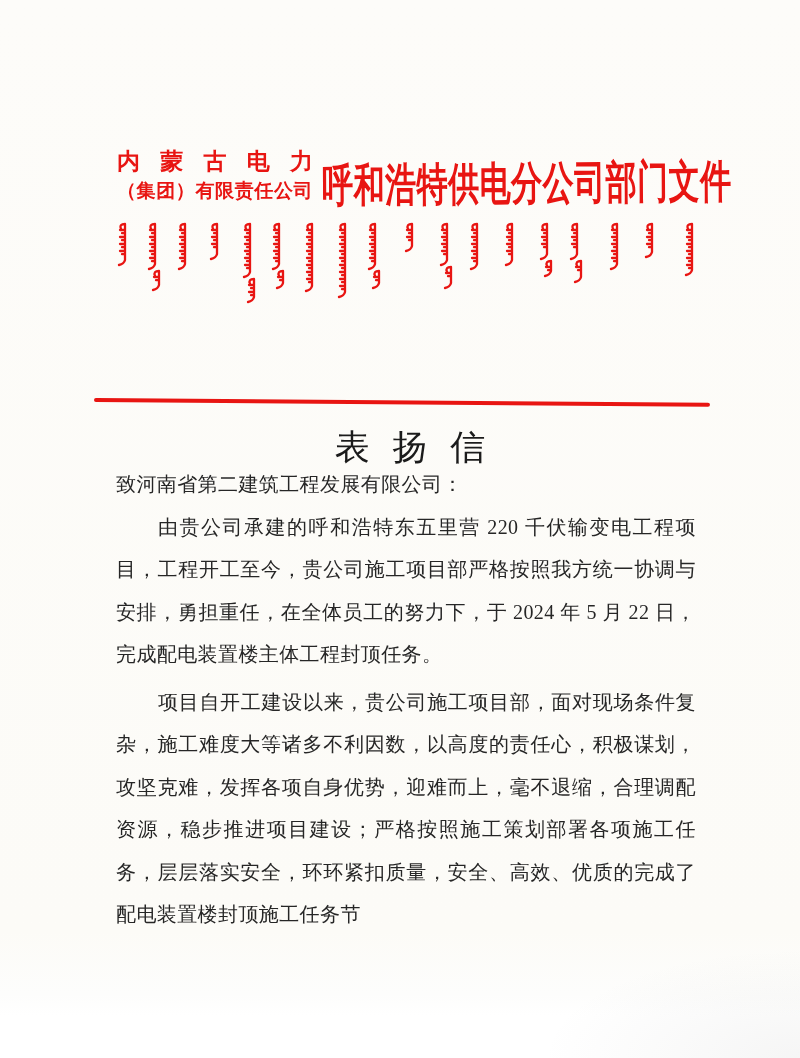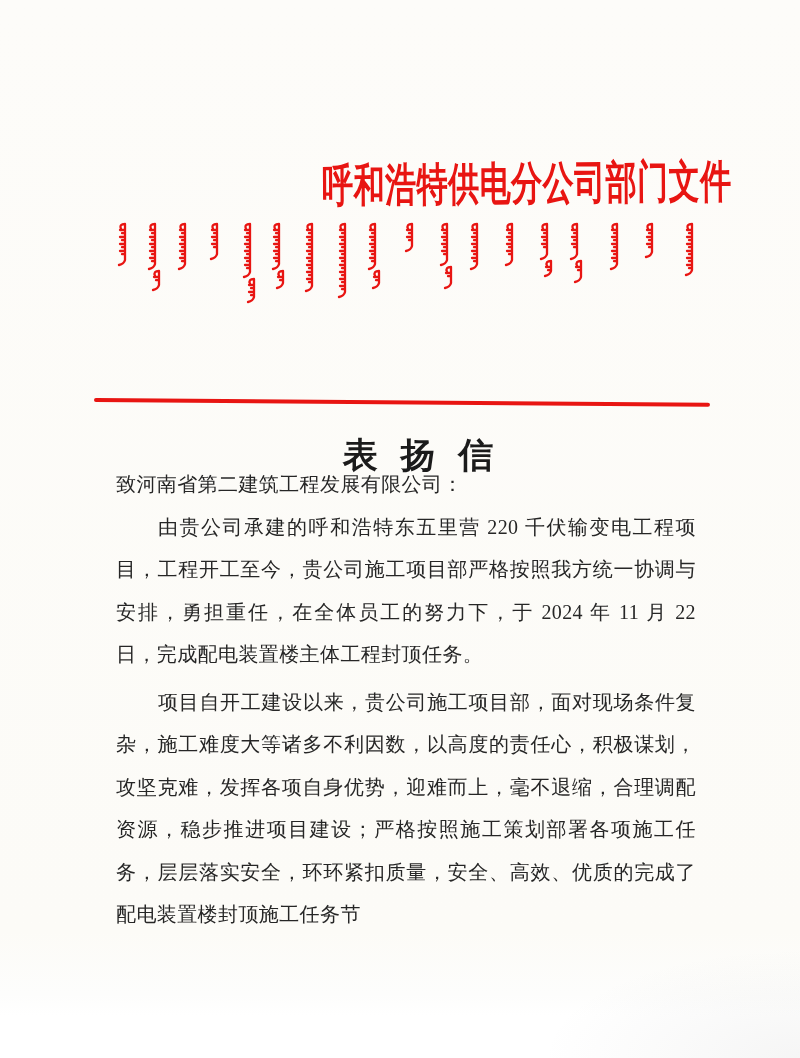--- a/index.html
+++ b/index.html
@@ -36,22 +36,22 @@
     fill:none;stroke:var(--red);stroke-width:2.3;stroke-linecap:round;stroke-linejoin:round;
   }
   .red-rule{
     position:absolute;left:94px;top:398px;width:616px;height:4px;
     background:var(--red);
     transform:rotate(0.45deg);transform-origin:0 50%;
     border-radius:2px;
   }
   
   .letter-title{
-    position:absolute;left:96px;top:416px;width:612px;margin:16px;
-    text-align:center;font-size:35px;font-weight:bold;color:#1b1b1b;
+    position:absolute;left:96px;top:416px;width:612px;margin:8px;
+    text-align:center;font-size:35px;font-weight:normal;color:#1b1b1b;
     letter-spacing:7px;text-indent:7px;
   }
   .letter-body{
     position:absolute;left:116px;top:463px;width:580px;
     font-size:20px;line-height:42.5px;color:var(--ink);
     text-align:justify;letter-spacing:0.4px;
   }
   .letter-body p{margin:0;}
   .salutation{text-indent:0;}
   .para{text-indent:2.1em;}
@@ -61,20 +61,24 @@
     position:absolute;right:0;bottom:0;width:260px;height:110px;
     background:radial-gradient(ellipse at 100% 100%,rgba(120,120,115,0.07),rgba(120,120,115,0.0) 70%);
     pointer-events:none;
   }
 </style>
 </head>
 <body>
 
 <div class="page">
 
+  <div class="org-block">
+    <span class="org-line1">内 蒙 古 电 力</span>
+    <span class="org-line2">（集团）有限责任公司</span>
+  </div>
 
   <div class="doc-title">呼和浩特供电分公司部门文件</div>
 
   <svg class="mongolian-band" viewBox="0 0 600 100">
       <path d="M13 2 q-6 0 -4 5 M13 2 v36 M13 8 h-5 M13 11.2 h-3 M13 15 h-5 M13 18.2 h-3 M13 22 h-5 M13 25.2 h-3 M13 29 h-5 M13 32.2 h-3 M13 38 q-1 4 -6 5"></path>
       <path d="M43 2 q-6 0 -4 5 M43 2 v40 M43 8 h-5 M43 11.2 h-3 M43 15 h-5 M43 18.2 h-3 M43 22 h-5 M43 25.2 h-3 M43 29 h-5 M43 32.2 h-3 M43 36 h-5 M43 39.2 h-3 M43 42 q-1 4 -6 5"></path>
       <path d="M47 49 q-6 0 -4 5 M47 49 v14 M47 55 h-5 M47 58.2 h-3 M47 63 q-1 4 -6 5"></path>
       <path d="M73 2 q-6 0 -4 5 M73 2 v40 M73 8 h-5 M73 11.2 h-3 M73 15 h-5 M73 18.2 h-3 M73 22 h-5 M73 25.2 h-3 M73 29 h-5 M73 32.2 h-3 M73 36 h-5 M73 39.2 h-3 M73 42 q-1 4 -6 5"></path>
       <path d="M105 2 q-6 0 -4 5 M105 2 v30 M105 8 h-5 M105 11.2 h-3 M105 15 h-5 M105 18.2 h-3 M105 22 h-5 M105 25.2 h-3 M105 32 q-1 4 -6 5"></path>
       <path d="M138 2 q-6 0 -4 5 M138 2 v48 M138 8 h-5 M138 11.2 h-3 M138 15 h-5 M138 18.2 h-3 M138 22 h-5 M138 25.2 h-3 M138 29 h-5 M138 32.2 h-3 M138 36 h-5 M138 39.2 h-3 M138 43 h-5 M138 46.2 h-3 M138 50 q-1 4 -6 5"></path>
@@ -98,18 +102,18 @@
       <path d="M540 2 q-6 0 -4 5 M540 2 v28 M540 8 h-5 M540 11.2 h-3 M540 15 h-5 M540 18.2 h-3 M540 22 h-5 M540 25.2 h-3 M540 30 q-1 4 -6 5"></path>
       <path d="M580 2 q-6 0 -4 5 M580 2 v46 M580 8 h-5 M580 11.2 h-3 M580 15 h-5 M580 18.2 h-3 M580 22 h-5 M580 25.2 h-3 M580 29 h-5 M580 32.2 h-3 M580 36 h-5 M580 39.2 h-3 M580 43 h-5 M580 46.2 h-3 M580 48 q-1 4 -6 5"></path>
     </svg>
 
   <div class="red-rule"></div>
 
   <h1 class="letter-title">表 扬 信</h1>
 
   <div class="letter-body">
     <p class="salutation">致河南省第二建筑工程发展有限公司：</p>
-    <p class="para">由贵公司承建的呼和浩特东五里营 220 千伏输变电工程项目，工程开工至今，贵公司施工项目部严格按照我方统一协调与安排，勇担重任，在全体员工的努力下，于 2024 年 11 月 22 日，完成配电装置楼主体工程封顶任务。</p>
+    <p class="para">由贵公司承建的呼和浩特东五里营 220 千伏输变电工程项目，工程开工至今，贵公司施工项目部严格按照我方统一协调与安排，勇担重任，在全体员工的努力下，于 2024 年 5 月 22 日，完成配电装置楼主体工程封顶任务。</p>
     <p class="para">项目自开工建设以来，贵公司施工项目部，面对现场条件复杂，施工难度大等诸多不利因数，以高度的责任心，积极谋划，攻坚克难，发挥各项自身优势，迎难而上，毫不退缩，合理调配资源，稳步推进项目建设；严格按照施工策划部署各项施工任务，层层落实安全，环环紧扣质量，安全、高效、优质的完成了配电装置楼封顶施工任务节</p>
   </div>
 
   <div class="page-shade"></div>
 </div>
 
 </body></html>

